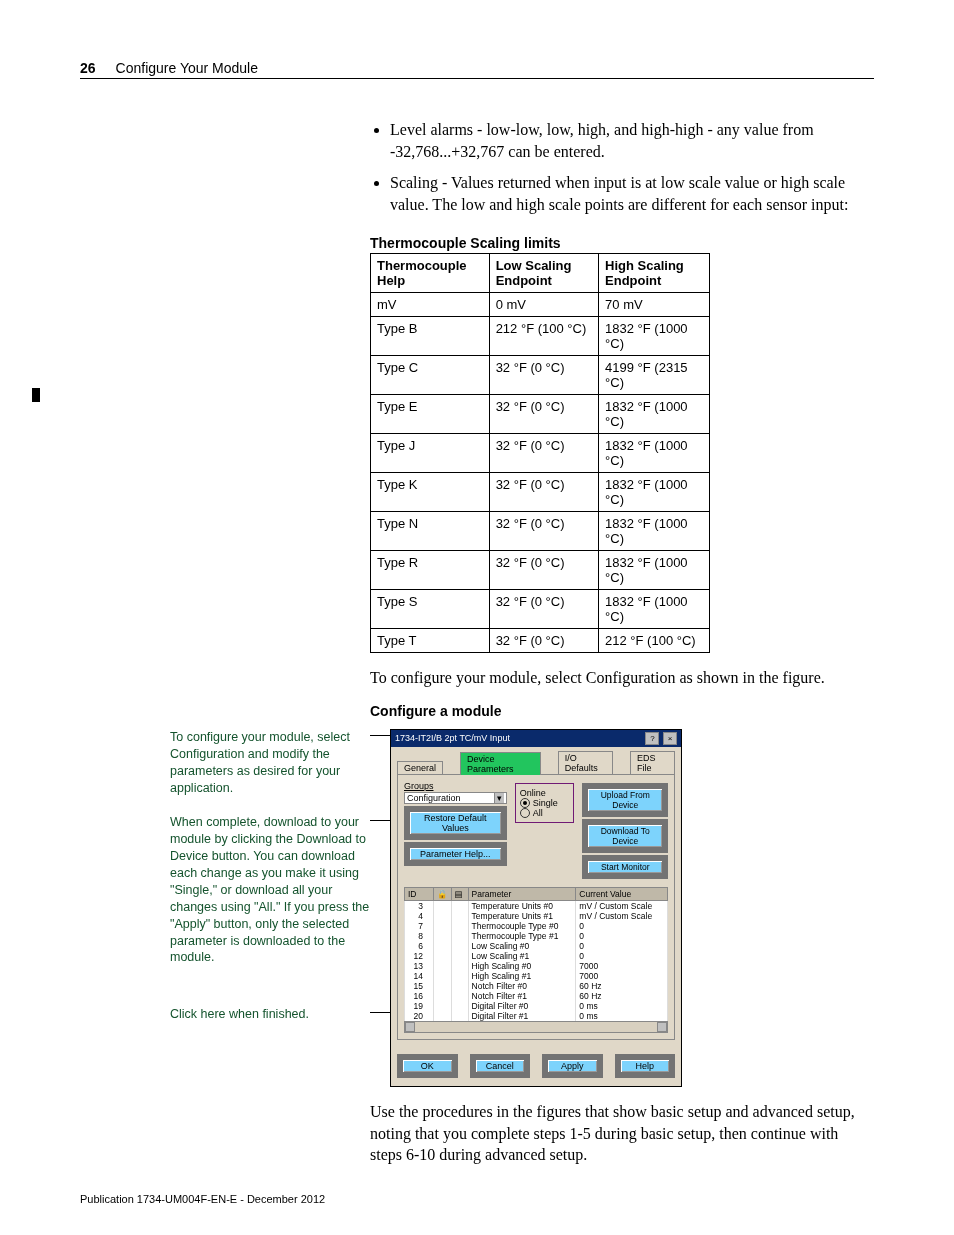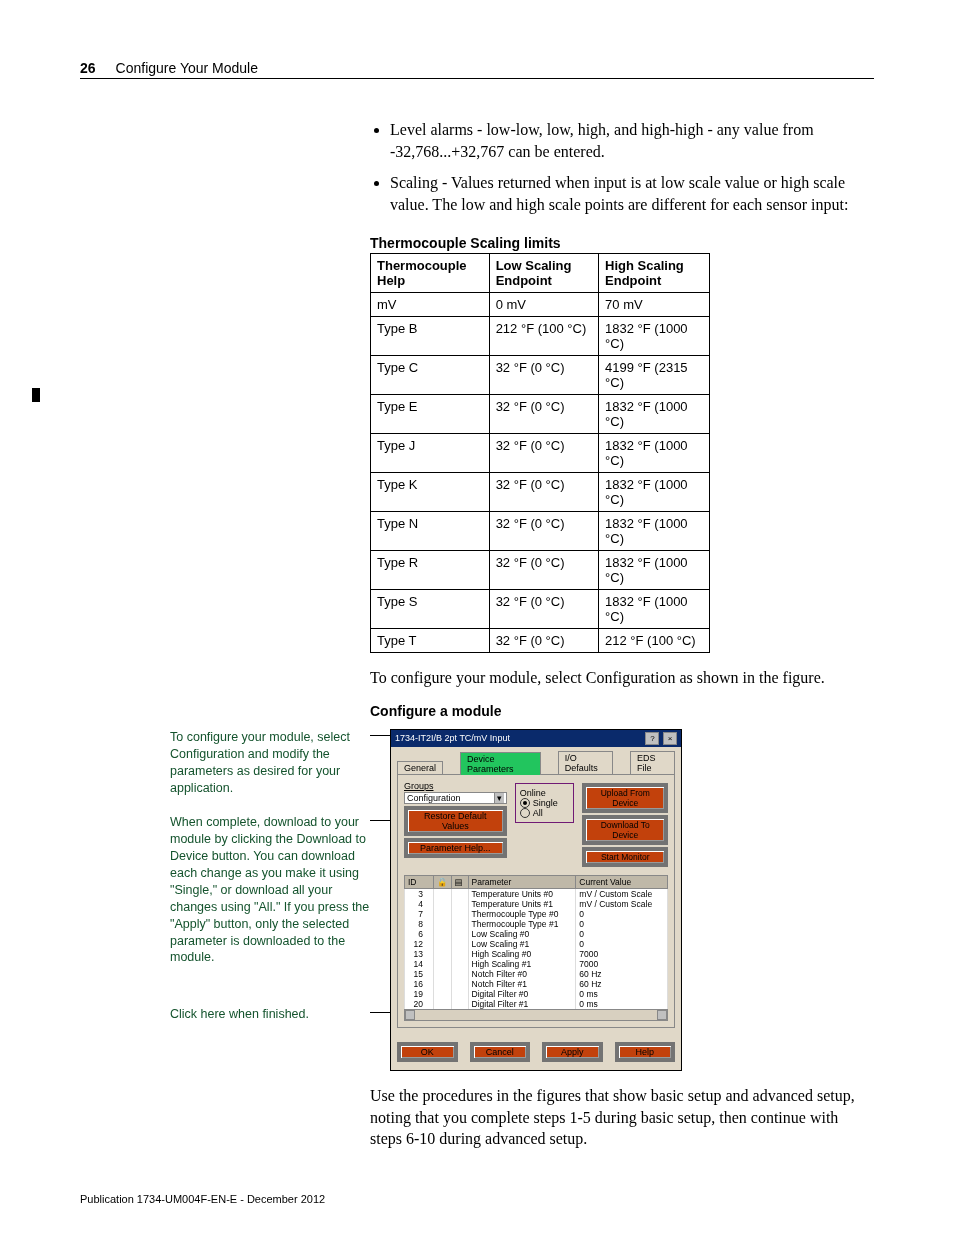--- a/index.html
+++ b/index.html
@@ -179,22 +179,22 @@
     justify-content: space-between;
     font-size: 9px;
     margin: 1px 0;
   }
   .combo .arrow {
     background: #c0c0c0;
     border-left: 1px solid #888;
     padding: 0 2px;
   }
   .btn {
-    border: 4px solid #737373;
-    background: #c2410c;
+    border: 6px solid #737373;
+    background: #7dd3fc;
     padding: 1px 4px;
     font-size: 9px;
     text-align: center;
     margin: 2px 0;
     box-shadow: 1px 1px 0 #fff inset, -1px -1px 0 #999 inset;
     cursor: default;
   }
   .radio {
     font-size: 9px;
     display: flex;

